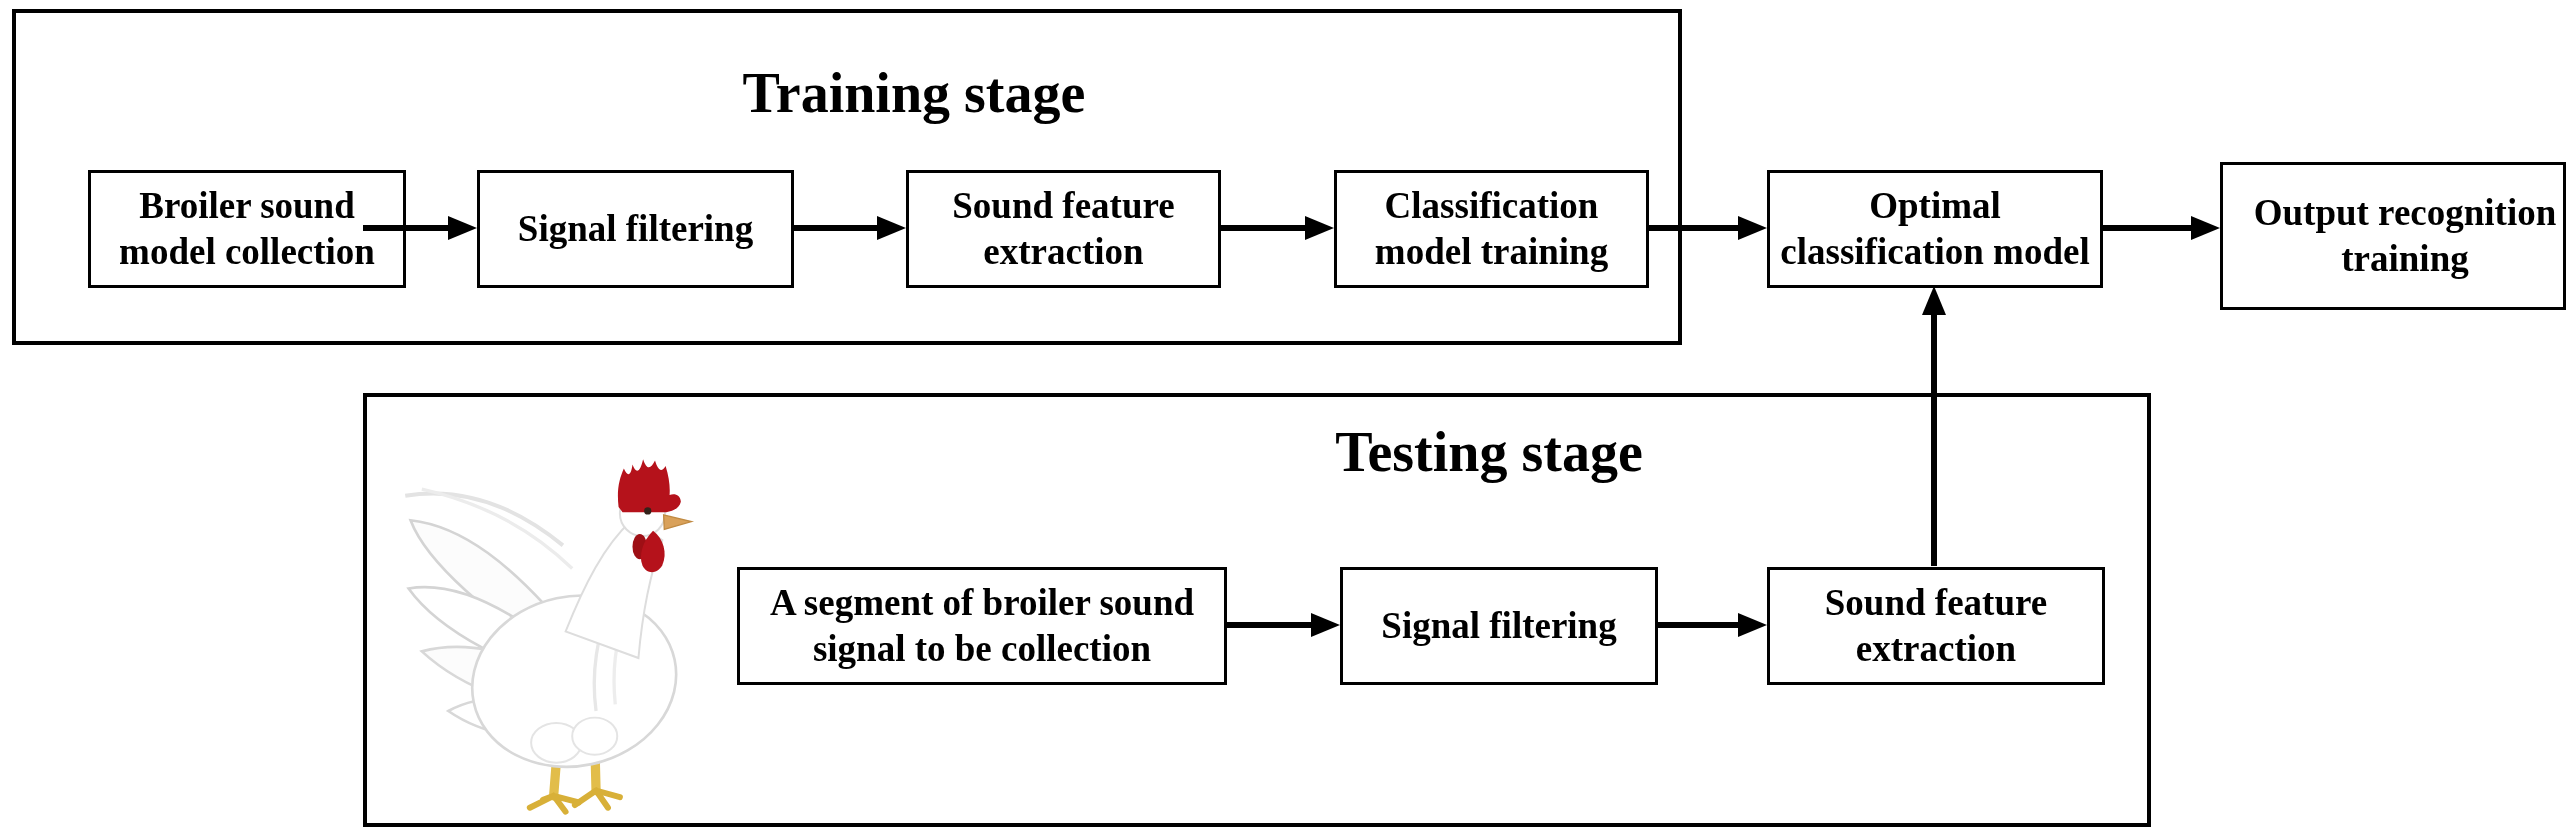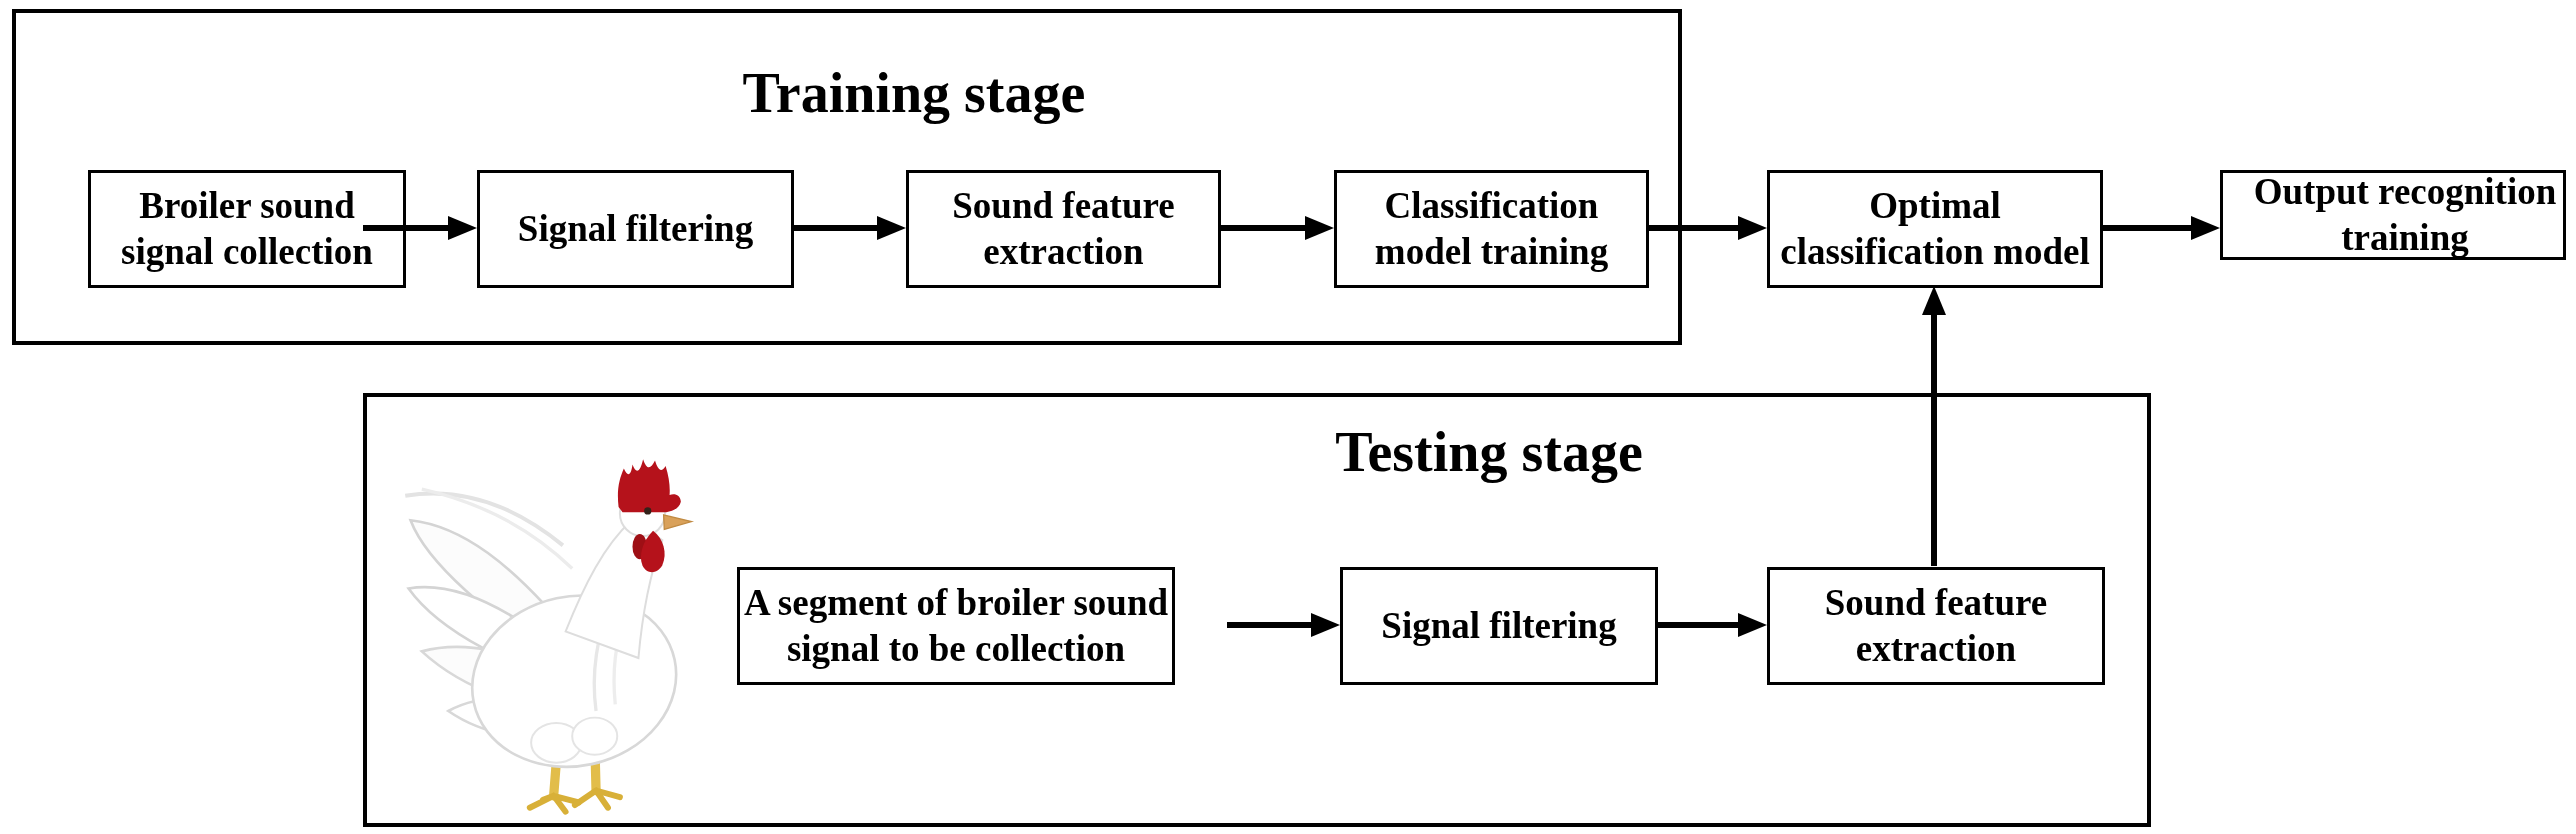--- a/index.html
+++ b/index.html
@@ -105,21 +105,21 @@
 <div id="canvas">
 
   <div class="container" style="left:12px; top:9.3px; width:1670px; height:336px;"></div>
   <div class="stage-title" style="left:914px; top:61px;">Training stage</div>
 
   <div class="container" style="left:363px; top:393px; width:1788px; height:434px;"></div>
   <div class="stage-title" style="left:1489px; top:420px;">Testing stage</div>
 
   <div class="fbox" style="left:44px; top:170px; width:318px; height:118px;margin-left:44px;">
     <span class="bline">Broiler sound</span>
-    <span class="bline">signal collection</span>
+    <span class="bline">model collection</span>
   </div>
 
   <div class="fbox" style="left:477px; top:170px; width:317px; height:118px;">
     <span class="bline">Signal filtering</span>
   </div>
 
   <div class="fbox" style="left:906px; top:170px; width:315px; height:118px;">
     <span class="bline">Sound feature</span>
     <span class="bline">extraction</span>
   </div>
@@ -127,26 +127,26 @@
   <div class="fbox" style="left:1767px; top:170px; width:336px; height:118px;">
     <span class="bline">Optimal</span>
     <span class="bline">classification model</span>
   </div>
 
   <div class="fbox" style="left:1334px; top:170px; width:315px; height:118px;">
     <span class="bline">Classification</span>
     <span class="bline">model training</span>
   </div>
 
-  <div class="fbox" style="left:2220px; top:170px; width:346px; height:90px;padding-left:24px;">
+  <div class="fbox" style="left:2220px; top:162px; width:346px; height:148px;padding-left:24px;">
     <span class="bline">Output recognition</span>
     <span class="bline">training</span>
   </div>
 
-  <div class="fbox" style="left:737px; top:567px; width:438px; height:118px;">
+  <div class="fbox" style="left:737px; top:567px; width:490px; height:118px;">
     <span class="bline">A segment of broiler sound</span>
     <span class="bline">signal to be collection</span>
   </div>
 
   <div class="fbox" style="left:1340px; top:567px; width:318px; height:118px;">
     <span class="bline">Signal filtering</span>
   </div>
 
   <div class="fbox" style="left:1767px; top:567px; width:338px; height:118px;">
     <span class="bline">Sound feature</span>

